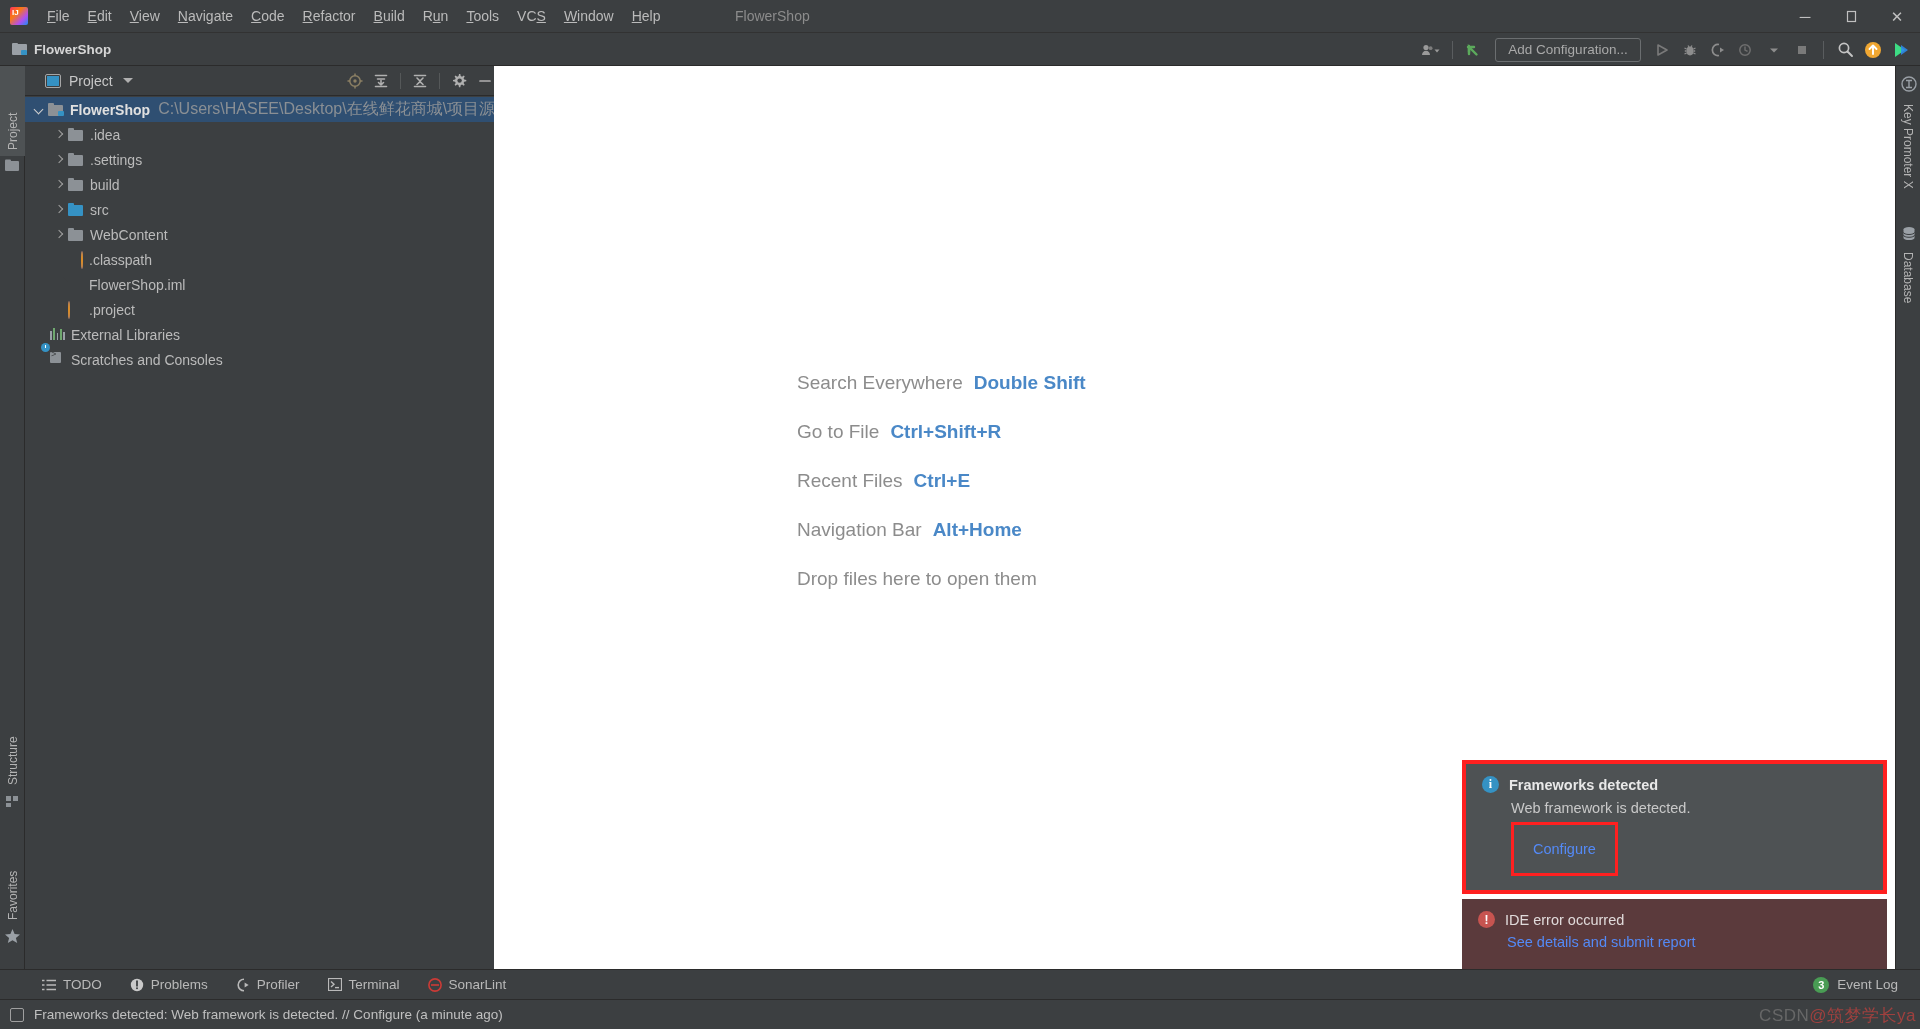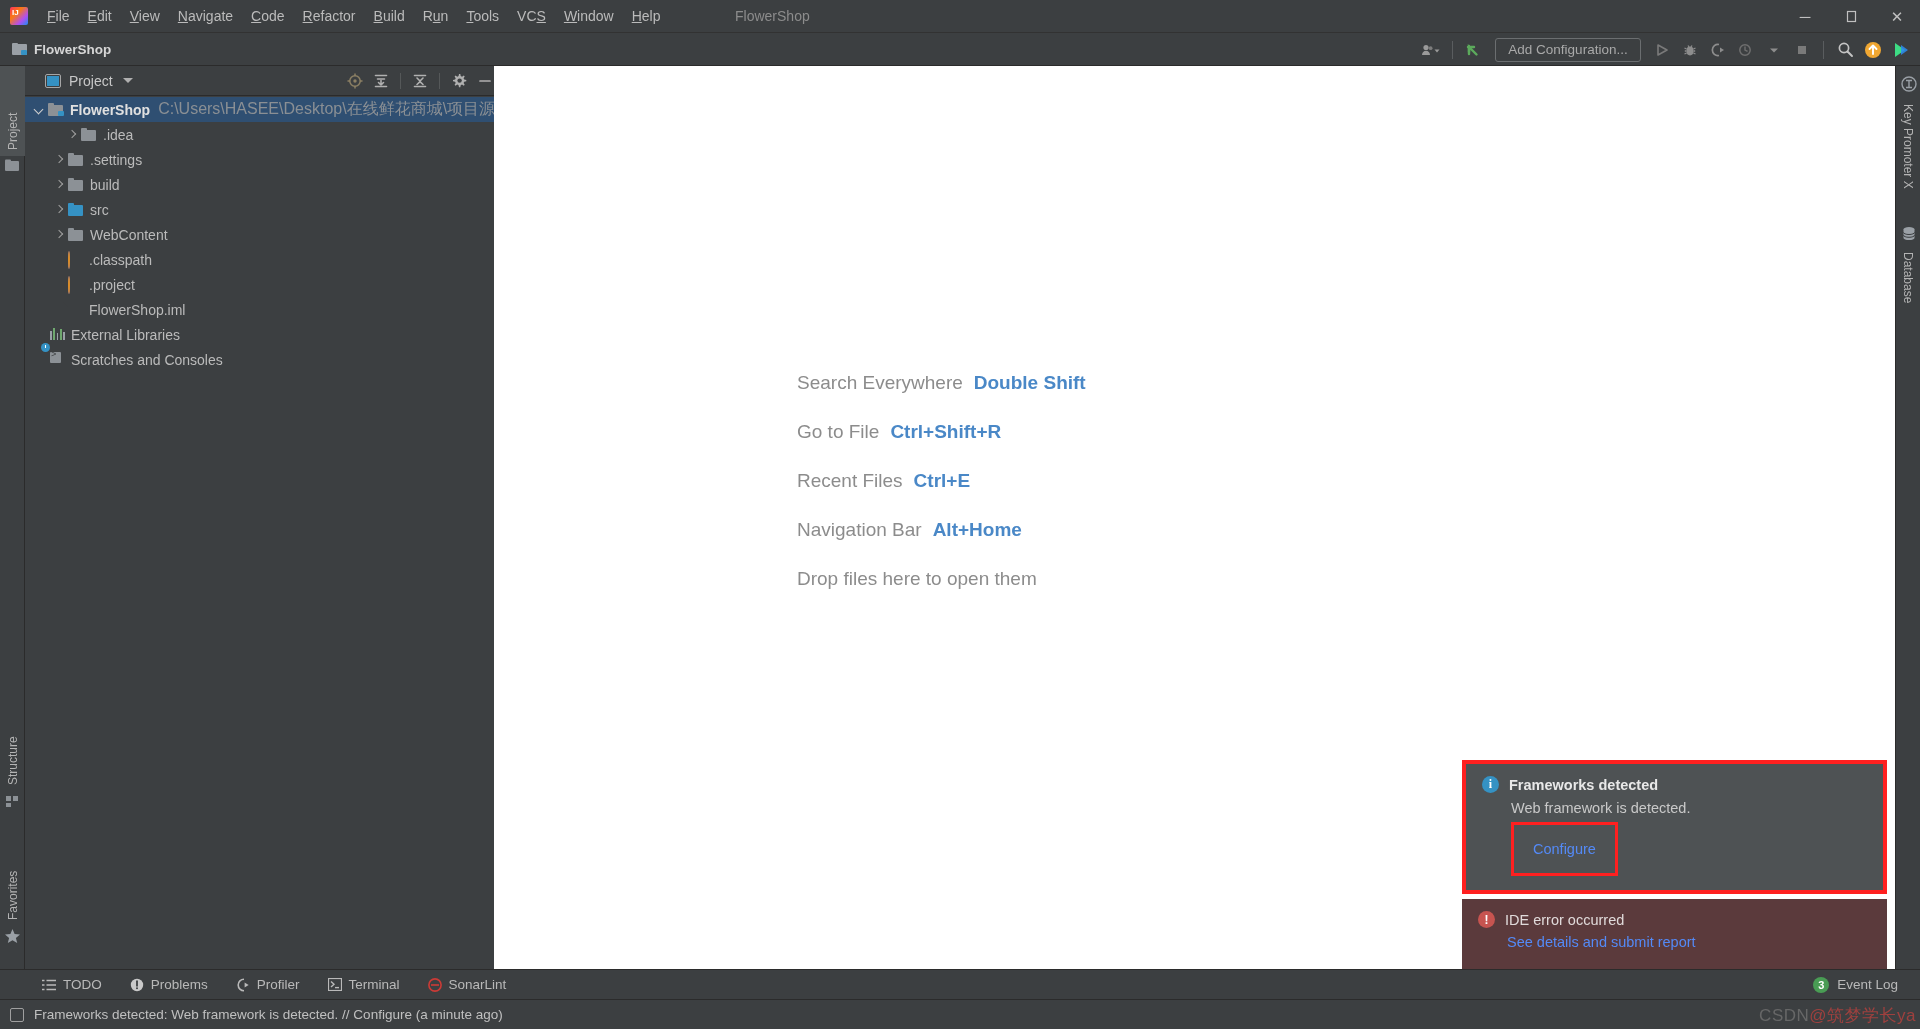--- a/index.html
+++ b/index.html
@@ -469,44 +469,44 @@
         <span class="arrow down"></span>
         <span class="fico">
             <i class="tab"></i>
             <i class="body"></i>
             <i class="badge"></i>
           </span>
         <span class="tname bold">FlowerShop</span>
         <span class="tpath">C:\Users\HASEE\Desktop\在线鲜花商城\项目源</span>
       </div>
 
-      <div class="trow" style="padding-left:20px;margin-left:21px;">
-        <span class="arrow right"></span>
-        <span class="fico">
-            <i class="tab"></i>
-            <i class="body"></i>
-          </span>
-        <span class="tname">.idea</span>
-      </div>
-
       <div class="trow" style="padding-left:28px;">
         <span class="arrow right"></span>
         <span class="fico">
             <i class="tab"></i>
             <i class="body"></i>
           </span>
-        <span class="tname">.settings</span>
+        <span class="tname">.idea</span>
       </div>
 
       <div class="trow" style="padding-left:28px;">
         <span class="arrow right"></span>
         <span class="fico">
             <i class="tab"></i>
             <i class="body"></i>
           </span>
+        <span class="tname">.settings</span>
+      </div>
+
+      <div class="trow" style="padding-left:28px;">
+        <span class="arrow right"></span>
+        <span class="fico">
+            <i class="tab"></i>
+            <i class="body"></i>
+          </span>
         <span class="tname">build</span>
       </div>
 
       <div class="trow" style="padding-left:28px;">
         <span class="arrow right"></span>
         <span class="fico blue">
             <i class="tab"></i>
             <i class="body"></i>
           </span>
         <span class="tname">src</span>
@@ -514,33 +514,33 @@
 
       <div class="trow" style="padding-left:28px;">
         <span class="arrow right"></span>
         <span class="fico">
             <i class="tab"></i>
             <i class="body"></i>
           </span>
         <span class="tname">WebContent</span>
       </div>
 
-      <div class="trow" style="padding-left:43px;">
+      <div class="trow" style="padding-left:43px;text-align:right;">
         <span class="xico"><span class="xml-ico"></span></span>
         <span class="tname">.classpath</span>
+      </div>
+
+      <div class="trow" style="padding-left:43px;">
+        <span class="xico"><span class="iml-ico"></span></span>
+        <span class="tname">FlowerShop.iml</span>
       </div>
 
       <div class="trow" style="padding-left:43px;">
         <span class="xico"><span class="xml-ico"></span></span>
         <span class="tname">.project</span>
-      </div>
-
-      <div class="trow" style="padding-left:43px;">
-        <span class="xico"><span class="iml-ico"></span></span>
-        <span class="tname">FlowerShop.iml</span>
       </div>
 
       <div class="trow" style="padding-left:25px;">
         <span class="xico">
           <span class="lib-ico">
             <i style="height:9px;background:#9aa0a6"></i>
             <i style="height:12px;background:#6fa86f"></i>
             <i style="height:7px;background:#9aa0a6"></i>
             <i style="height:11px;background:#6fa86f"></i>
             <i style="height:8px;background:#9aa0a6"></i>

